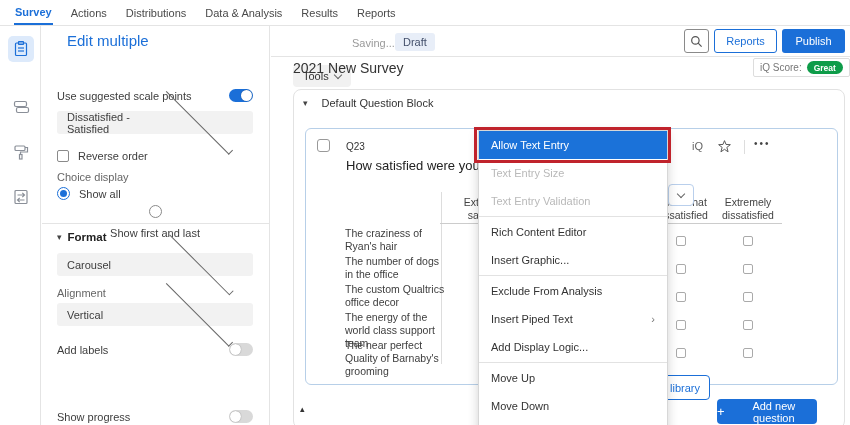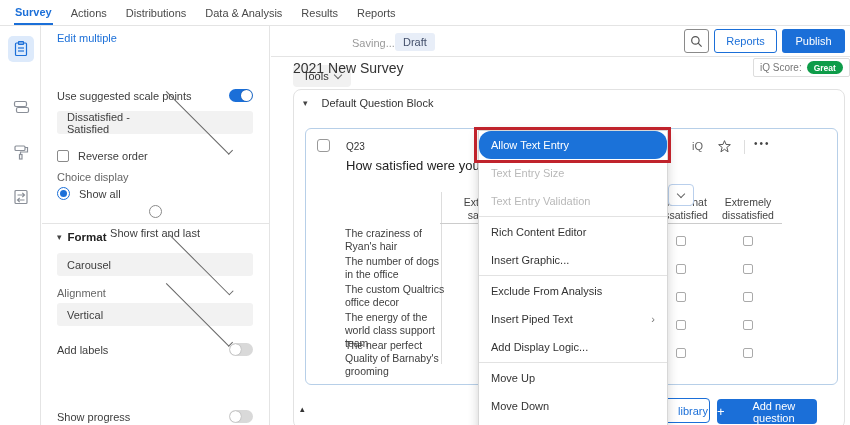--- a/index.html
+++ b/index.html
@@ -17,21 +17,21 @@
 
   
   .rail{position:absolute;left:0;top:26px;width:41px;height:399px;border-right:1px solid var(--border);background:#fff;}
   .rail-btn{position:absolute;left:8px;width:26px;height:26px;display:flex;align-items:center;justify-content:center;border-radius:5px;}
   .rail-btn svg{stroke:#8a8f98;fill:none;stroke-width:1.2;}
   .rail-btn.active{background:#DDEAFB;}
   .rail-btn.active svg{stroke:var(--accent);}
 
   
   .panel{position:absolute;left:42px;top:26px;width:228px;height:399px;border-right:1px solid var(--border);background:#fff;}
-  .p-link{position:absolute;left:15px;top:6px;font-size:11px;color:var(--accent);cursor:pointer;}
+  .p-link{position:absolute;left:25px;top:6px;font-size:15px;color:var(--accent);cursor:pointer;}
   .p-row-label{font-size:11px;color:#3d3d3d;}
   .toggle{width:24px;height:13px;border-radius:7px;background:#d9d9d9;position:relative;cursor:pointer;}
   .toggle .knob{position:absolute;top:1px;left:1px;width:11px;height:11px;border-radius:50%;background:#fff;box-shadow:0 0 1px rgba(0,0,0,.5);}
   .toggle.on{background:var(--accent);}
   .toggle.on .knob{left:auto;right:1px;}
   .dropdown{position:absolute;left:15px;width:196px;height:23px;background:#f2f2f2;border-radius:3px;display:flex;align-items:center;padding:0 10px;cursor:pointer;}
   .dropdown span{font-size:11px;color:#3d3d3d;flex:1;}
   .chev{width:6px;height:6px;border-right:1.4px solid #666;border-bottom:1.4px solid #666;transform:rotate(45deg);margin-top:-3px;}
   .cbx{width:12px;height:12px;border:1px solid #8a8a8a;border-radius:2px;background:#fff;}
   .radio{width:13px;height:13px;border:1px solid #8a8a8a;border-radius:50%;background:#fff;position:relative;}
@@ -76,29 +76,29 @@
   .m-col.c1{left:445px;} .m-col.c2{left:640px;} .m-col.c3{left:706px;}
   .scale-chev{position:absolute;left:668px;top:184px;width:26px;height:22px;border:1px solid #b9cfec;border-radius:4px;background:#fff;display:flex;align-items:center;justify-content:center;z-index:4;cursor:pointer;}
   .stmts{position:absolute;left:345px;top:227px;width:100px;z-index:3;}
   .stmt{height:28px;font-size:10.5px;line-height:13px;color:#3d3d3d;}
   .ck-col{position:absolute;top:236px;z-index:3;}
   .ck-col.a{left:676px;} .ck-col.b{left:743px;}
   .m-ck{width:10px;height:10px;border:1px solid #aaa;border-radius:2px;background:#fff;margin-bottom:18px;cursor:pointer;}
 
   
   .ctx-menu{position:absolute;left:478px;top:130px;width:190px;background:#fff;border:1px solid #d7d7d7;box-shadow:0 3px 10px rgba(0,0,0,.18);z-index:50;padding-bottom:4px;}
-  .mi{padding:8px 12px;font-size:11px;color:#333;display:flex;align-items:center;justify-content:space-between;cursor:pointer;border-radius:12px;}
+  .mi{padding:8px 12px;font-size:11px;color:#333;display:flex;align-items:center;justify-content:space-between;cursor:pointer;}
   .mi.hl{background:var(--menu-hl);color:#fff;}
   .mi.dis{color:#b9b9b9;cursor:default;}
   .mdiv{border-top:1px solid #e2e2e2;margin:1px 0;}
   .mi .sub{color:#777;font-size:11px;}
   .red-outline{position:absolute;left:474px;top:127px;width:197px;height:36px;border:3px solid var(--red);z-index:60;pointer-events:none;}
 
   
-  .lib-btn{position:absolute;left:640px;top:398px;width:70px;height:25px;border:1px solid var(--accent);border-radius:4px;background:#fff;color:var(--accent);font-size:11px;display:flex;align-items:center;justify-content:flex-end;padding-right:1px;z-index:10;cursor:pointer;}
+  .lib-btn{position:absolute;left:640px;top:375px;width:70px;height:25px;border:1px solid var(--accent);border-radius:4px;background:#fff;color:var(--accent);font-size:11px;display:flex;align-items:center;justify-content:flex-end;padding-right:9px;z-index:10;cursor:pointer;}
   .add-q-btn{position:absolute;left:717px;top:399px;width:100px;height:25px;border:none;border-radius:4px;background:var(--accent);color:#fff;font-size:11px;display:flex;align-items:center;justify-content:center;gap:6px;z-index:10;cursor:pointer;}
   .add-q-btn .plus{font-size:13px;}
   .blk-caret{position:absolute;left:300px;top:404px;font-size:9px;color:#333;z-index:3;cursor:pointer;}
 </style>
 </head>
 <body>
 
 <div class="app">
 
   <div class="topnav">

